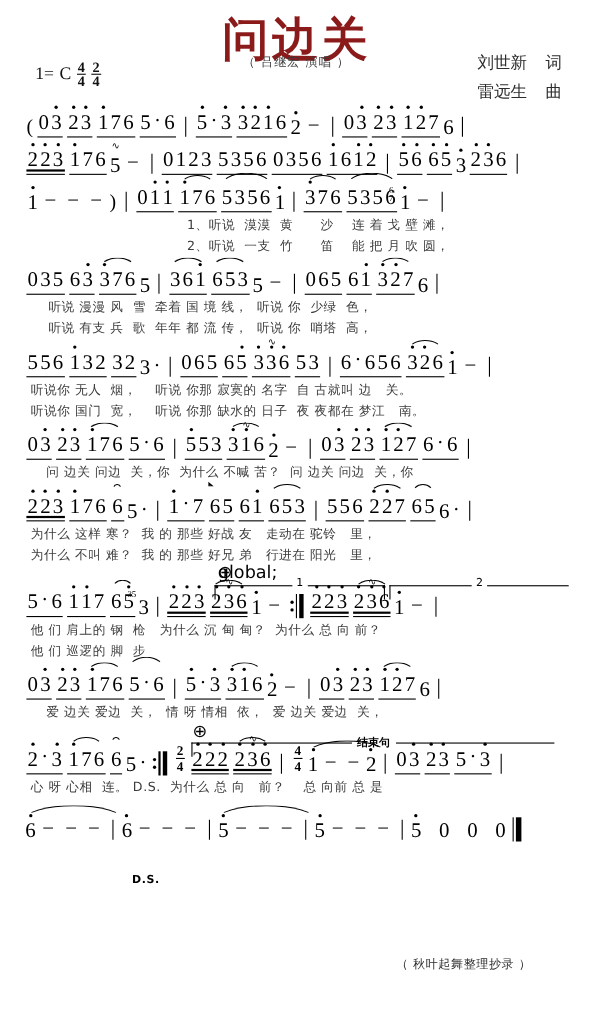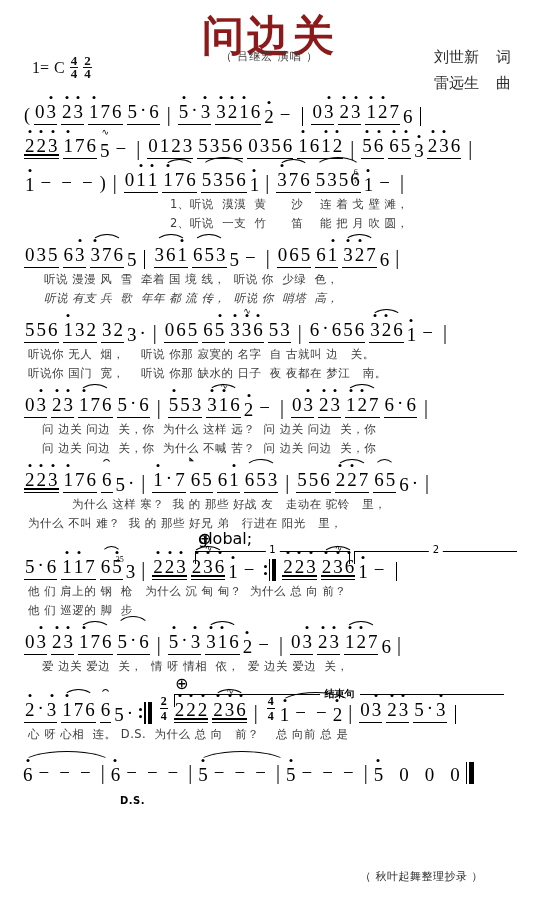--- a/index.html
+++ b/index.html
@@ -412,21 +412,21 @@
         <span class="dash">−</span>
         <span class="bar">|</span>
         <span class="grp b1"><span class="n">0</span><span class="n">6</span><span class="n">5</span></span>
         <span class="grp b1"><span class="n">6</span><span class="n up">1</span></span>
         <span class="grp b1"><span class="slur"></span><span class="n up">3</span><span class="n up">2</span><span class="n">7</span></span>
         <span class="n">6</span>
         <span class="bar">|</span>
       </div>
       <div class="lyric-block">
         <div class="lyricrow" style="padding-left:22px;">听说 漫漫 风  雪  牵着 国 境 线，  听说 你  少绿  色，</div>
-        <div class="lyricrow" style="padding-left:22px;font-style:italic;">听说 有支 兵  歌  年年 都 流 传，  听说 你  哨塔  高，</div>
+        <div class="lyricrow" style="padding-left:22px;">听说 有支 兵  歌  年年 都 流 传，  听说 你  哨塔  高，</div>
       </div>
     </div>
 
     <div class="system">
       <div class="noterow">
         <span class="grp b1"><span class="n">5</span><span class="n">5</span><span class="n">6</span></span>
         <span class="grp b1"><span class="n up">1</span><span class="n">3</span><span class="n">2</span></span>
         <span class="grp b1"><span class="n">3</span><span class="n">2</span></span>
         <span class="n">3</span>
         <span class="dotaug">·</span>
@@ -460,21 +460,20 @@
         <span class="n up">2</span>
         <span class="dash">−</span>
         <span class="bar">|</span>
         <span class="grp b1"><span class="n">0</span><span class="n up">3</span></span>
         <span class="grp b1"><span class="n up">2</span><span class="n up">3</span></span>
         <span class="grp b1"><span class="slur"></span><span class="n up">1</span><span class="n up">2</span><span class="n">7</span></span>
         <span class="grp b1"><span class="n">6</span><span class="dotaug">·</span><span class="n">6</span></span>
         <span class="bar">|</span>
       </div>
       <div class="lyric-block">
-        <div class="lyricrow" style="padding-left:20px;">问 边关 问边  关，你  为什么 这样 远？  问 边关 问边  关，你</div>
         <div class="lyricrow" style="padding-left:20px;">问 边关 问边  关，你  为什么 不喊 苦？  问 边关 问边  关，你</div>
       </div>
     </div>
 
     <div class="system">
       <div class="mark segno" style="left:167px; top:-13px;">𝅊</div>
       <div class="noterow">
         <span class="grp b2"><span class="n up">2</span><span class="n up">2</span><span class="n up">3</span></span>
         <span class="grp b1"><span class="n up">1</span><span class="n">7</span><span class="n">6</span></span>
         <span class="grp b1"><span class="slur"></span><span class="n">6</span></span>
@@ -487,21 +486,21 @@
         <span class="grp b1"><span class="slur"></span><span class="n">6</span><span class="n">5</span><span class="n">3</span></span>
         <span class="bar">|</span>
         <span class="grp b1"><span class="n">5</span><span class="n">5</span><span class="n">6</span></span>
         <span class="grp b1"><span class="slur"></span><span class="n up">2</span><span class="n up">2</span><span class="n">7</span></span>
         <span class="grp b1"><span class="slur"></span><span class="n">6</span><span class="n">5</span></span>
         <span class="n">6</span>
         <span class="dotaug">·</span>
         <span class="bar">|</span>
       </div>
       <div class="lyric-block">
-        <div class="lyricrow" style="padding-left:6px;margin-left:44px;">为什么 这样 寒？  我 的 那些 好战 友   走动在 驼铃   里，</div>
+        <div class="lyricrow" style="padding-left:6px;">为什么 这样 寒？  我 的 那些 好战 友   走动在 驼铃   里，</div>
         <div class="lyricrow" style="padding-left:6px;">为什么 不叫 难？  我 的 那些 好兄 弟   行进在 阳光   里，</div>
       </div>
     </div>
 
     <div class="system">
       <div class="mark coda" style="left:176px; top:-16px;">	global;</div>
       <div class="mark coda" style="left:176px; top:-16px;">⊕</div>
       <div class="volta left right" style="left:173px; width:155px; top:4px;">
         <span class="vn">1</span>
       </div>

